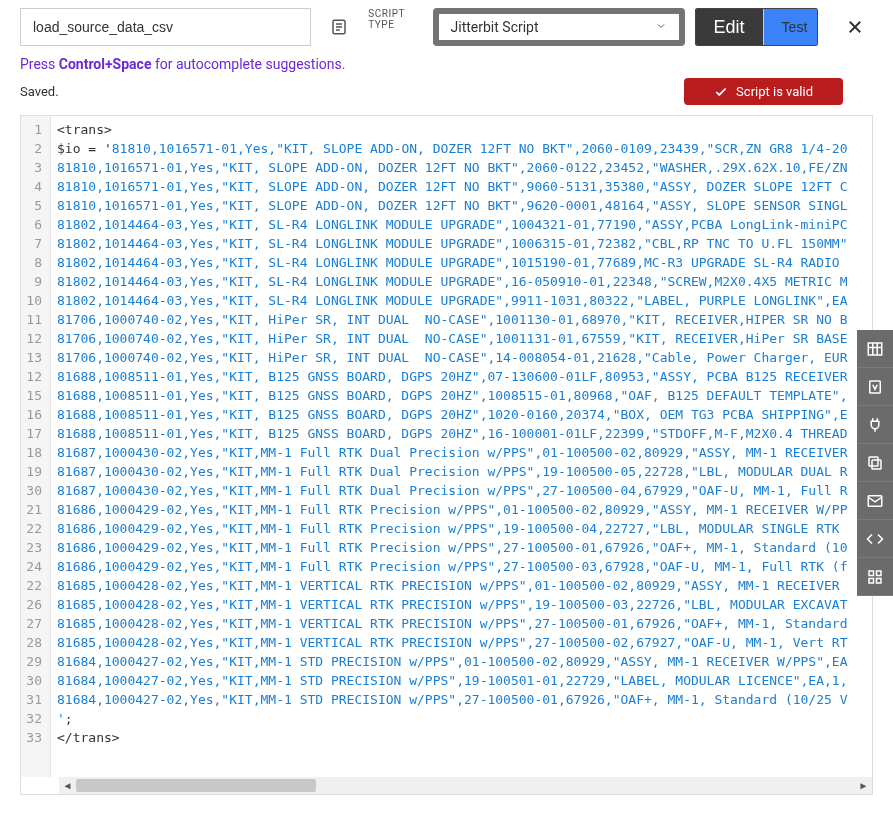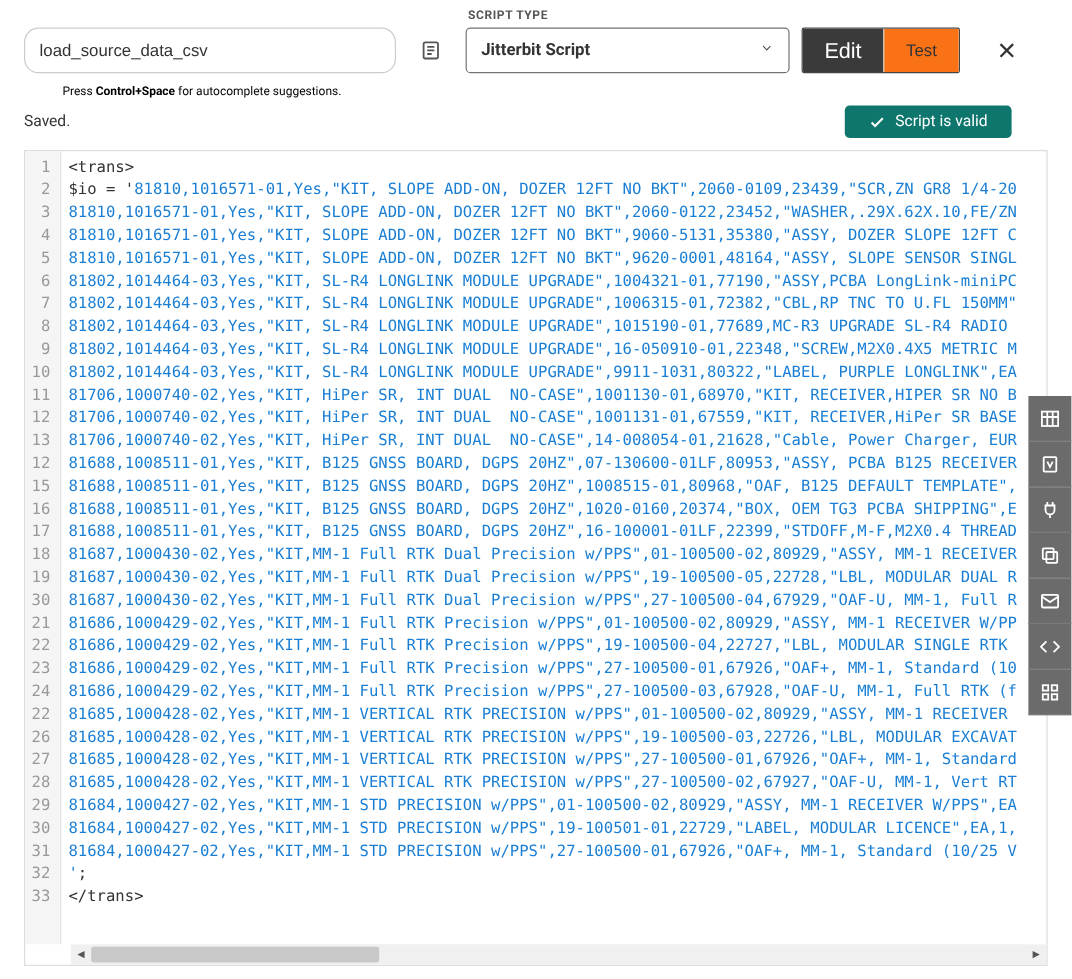--- a/index.html
+++ b/index.html
@@ -14,42 +14,41 @@
   .top-bar {
     display: flex;
     align-items: flex-end;
     padding: 8px 20px 8px 20px;
     gap: 10px;
   }
   .script-name-input {
     width: 310px;
     height: 38px;
     border: 1px solid #ccc;
-    border-radius: 12px;
+    border-radius: 0;
     padding: 0 12px;
     font-size: 14px;
     color: #333;
   }
   .script-type-col {
     display: flex;
-    flex-direction: column;
+    flex-direction: row;
     gap: 4px;
-    font-weight: bold;
   }
   .script-type-label {
     font-size: 10px;
     letter-spacing: 0.5px;
     color: #555;
     margin-left: 2px;
   }
   .script-type-select {
     position: relative;
     width: 270px;
     height: 38px;
-    border: 1px solid #737373;
+    border: 6px solid #737373;
     border-radius: 4px;
     display: flex;
     align-items: center;
     padding: 0 12px;
     font-size: 14px;
     color: #333;
     background: #fff;
   }
   .script-type-select .chev {
     margin-left: auto;
@@ -72,61 +71,60 @@
   .edit-btn {
     background: #3a3a3a;
     color: #fff;
     font-size: 18px;
     padding: 0 18px;
     display: flex;
     align-items: center;
     border: none;
   }
   .test-btn {
-    background: #f97316;
+    background: #3b82f6;
     color: #333;
     font-size: 14px;
     padding: 0 18px;
     display: flex;
     align-items: center;
     border: none;
     border-left: 1px solid #ccc;
   }
   .close-btn {
     margin-left: 10px;
     font-size: 20px;
     color: #333;
     width: 38px;
     height: 38px;
     display: flex;
     align-items: center;
     justify-content: center;
   }
   .hint-row {
     padding: 2px 20px 2px 20px;
-    font-size: 10px;
-    color: #000000;
-    margin-left: 32px;
+    font-size: 14px;
+    color: #6d28d9;
   }
   .hint-row .bold { font-weight: 700; }
   .saved-row {
     display: flex;
     align-items: center;
     padding: 4px 20px 10px 20px;
     font-size: 13px;
     color: #333;
     justify-content: space-between;
   }
   .valid-badge {
     margin-left: auto;
     margin-right: 30px;
-    background: #0f766e;
+    background: #b91c1c;
     color: #fff;
     border-radius: 4px;
-    padding: 6px 20px;
+    padding: 6px 30px;
     font-size: 13px;
     display: flex;
     align-items: center;
     gap: 8px;
   }
   .editor-wrap {
     margin: 0 20px 0 20px;
     border: 1px solid #ddd;
     height: 680px;
     position: relative;

